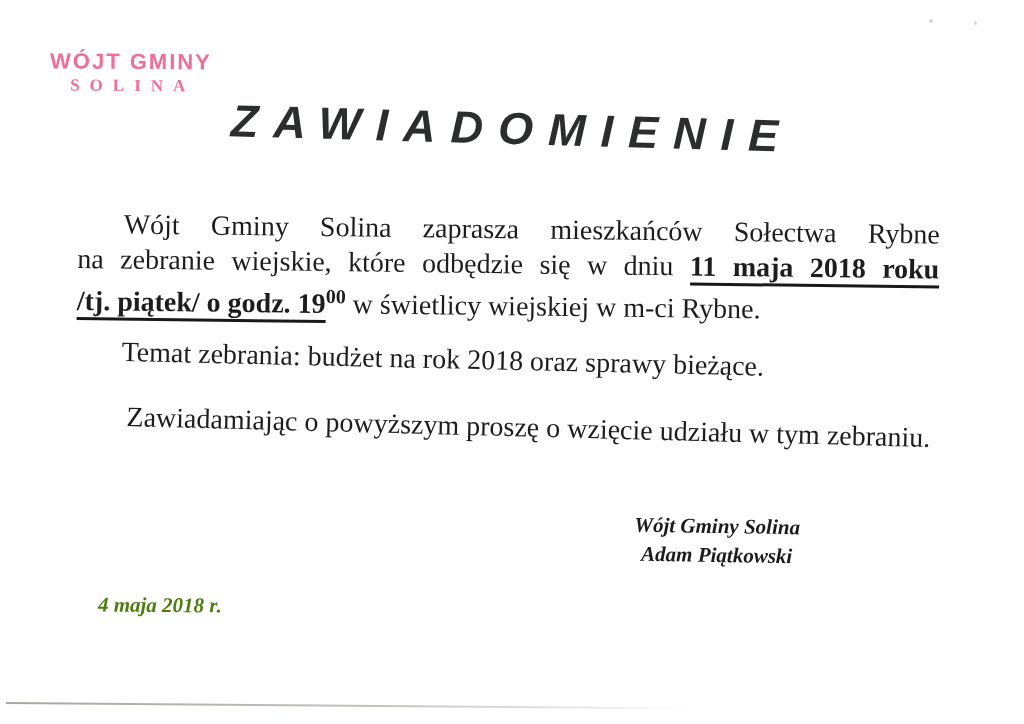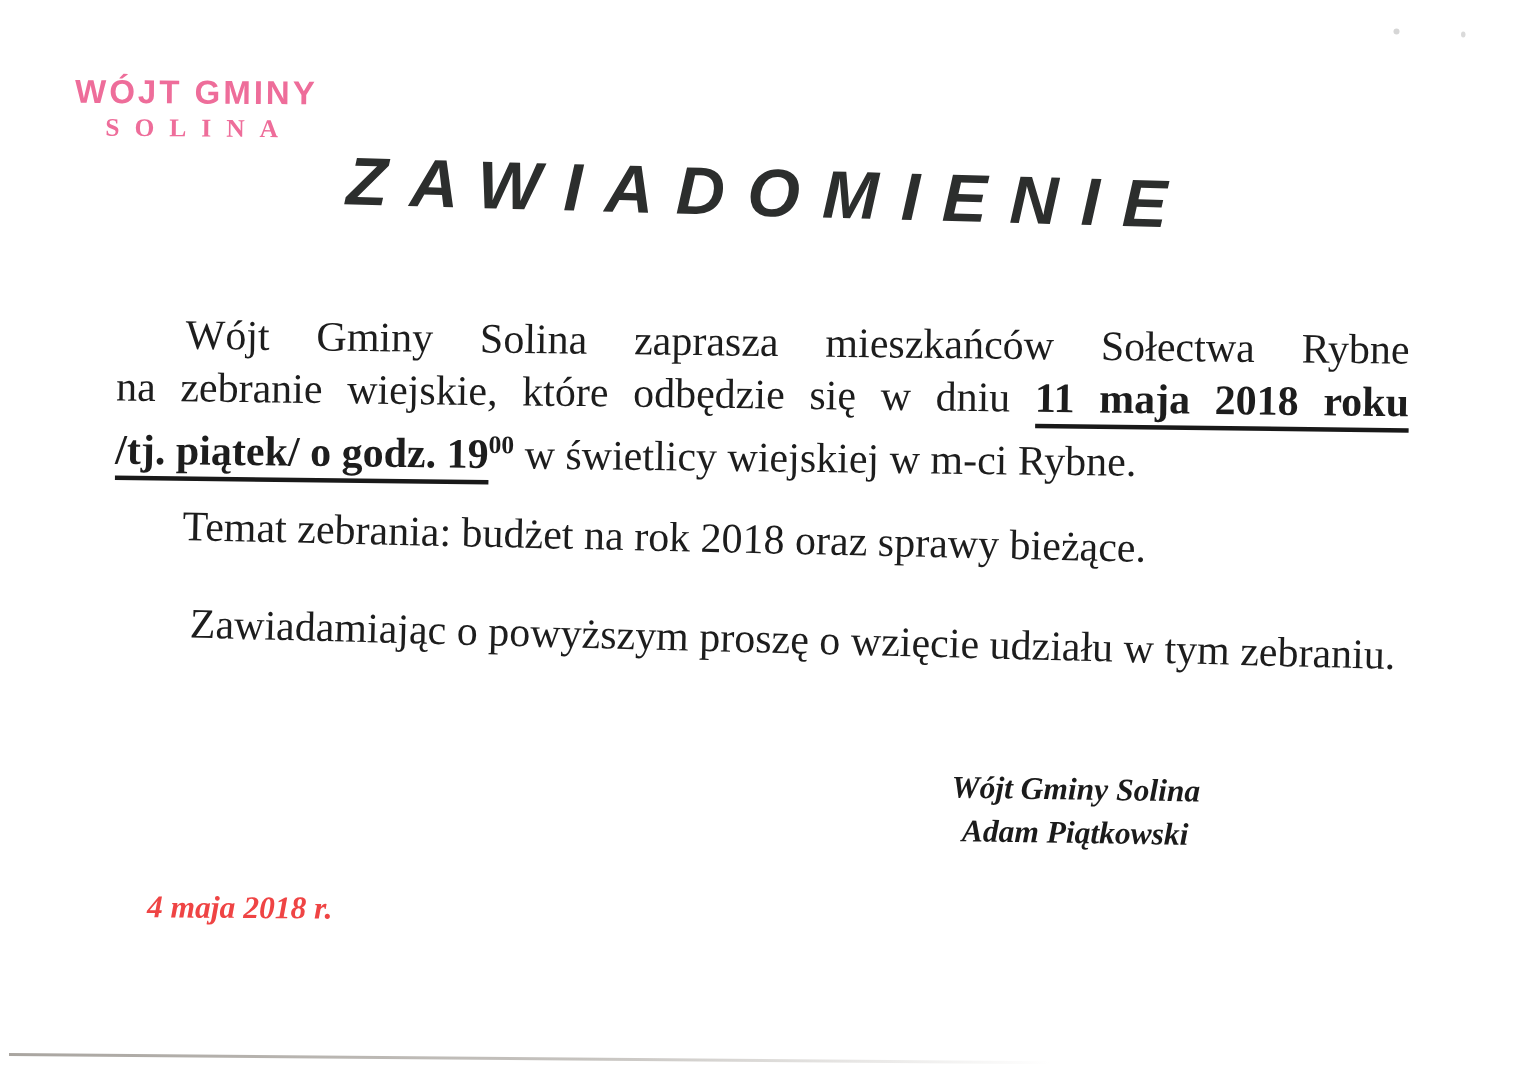--- a/index.html
+++ b/index.html
@@ -80,21 +80,21 @@
     text-align: left;
     text-align-last: auto;
   }
   .bold-u {
     font-weight: bold;
     border-bottom: 3px solid #191919;
     padding-bottom: 1px;
   }
   .sup {
     font-weight: bold;
-    font-size: 17px;
+    font-size: 20px;
     vertical-align: 10px;
     letter-spacing: 0;
   }
 
   
   .para2 {
     position: absolute;
     left: 122px;
     top: 336px;
     font-size: 28px;
@@ -128,21 +128,21 @@
   }
 
   
   .doc-date {
     position: absolute;
     left: 98px;
     top: 593px;
     font-weight: bold;
     font-style: italic;
     font-size: 21px;
-    color: #ef4444;
+    color: #4d7c0f;
     transform: rotate(0.4deg);
   }
 
   
   .scan-line {
     position: absolute;
     left: 6px;
     top: 702px;
     width: 694px;
     height: 2px;

